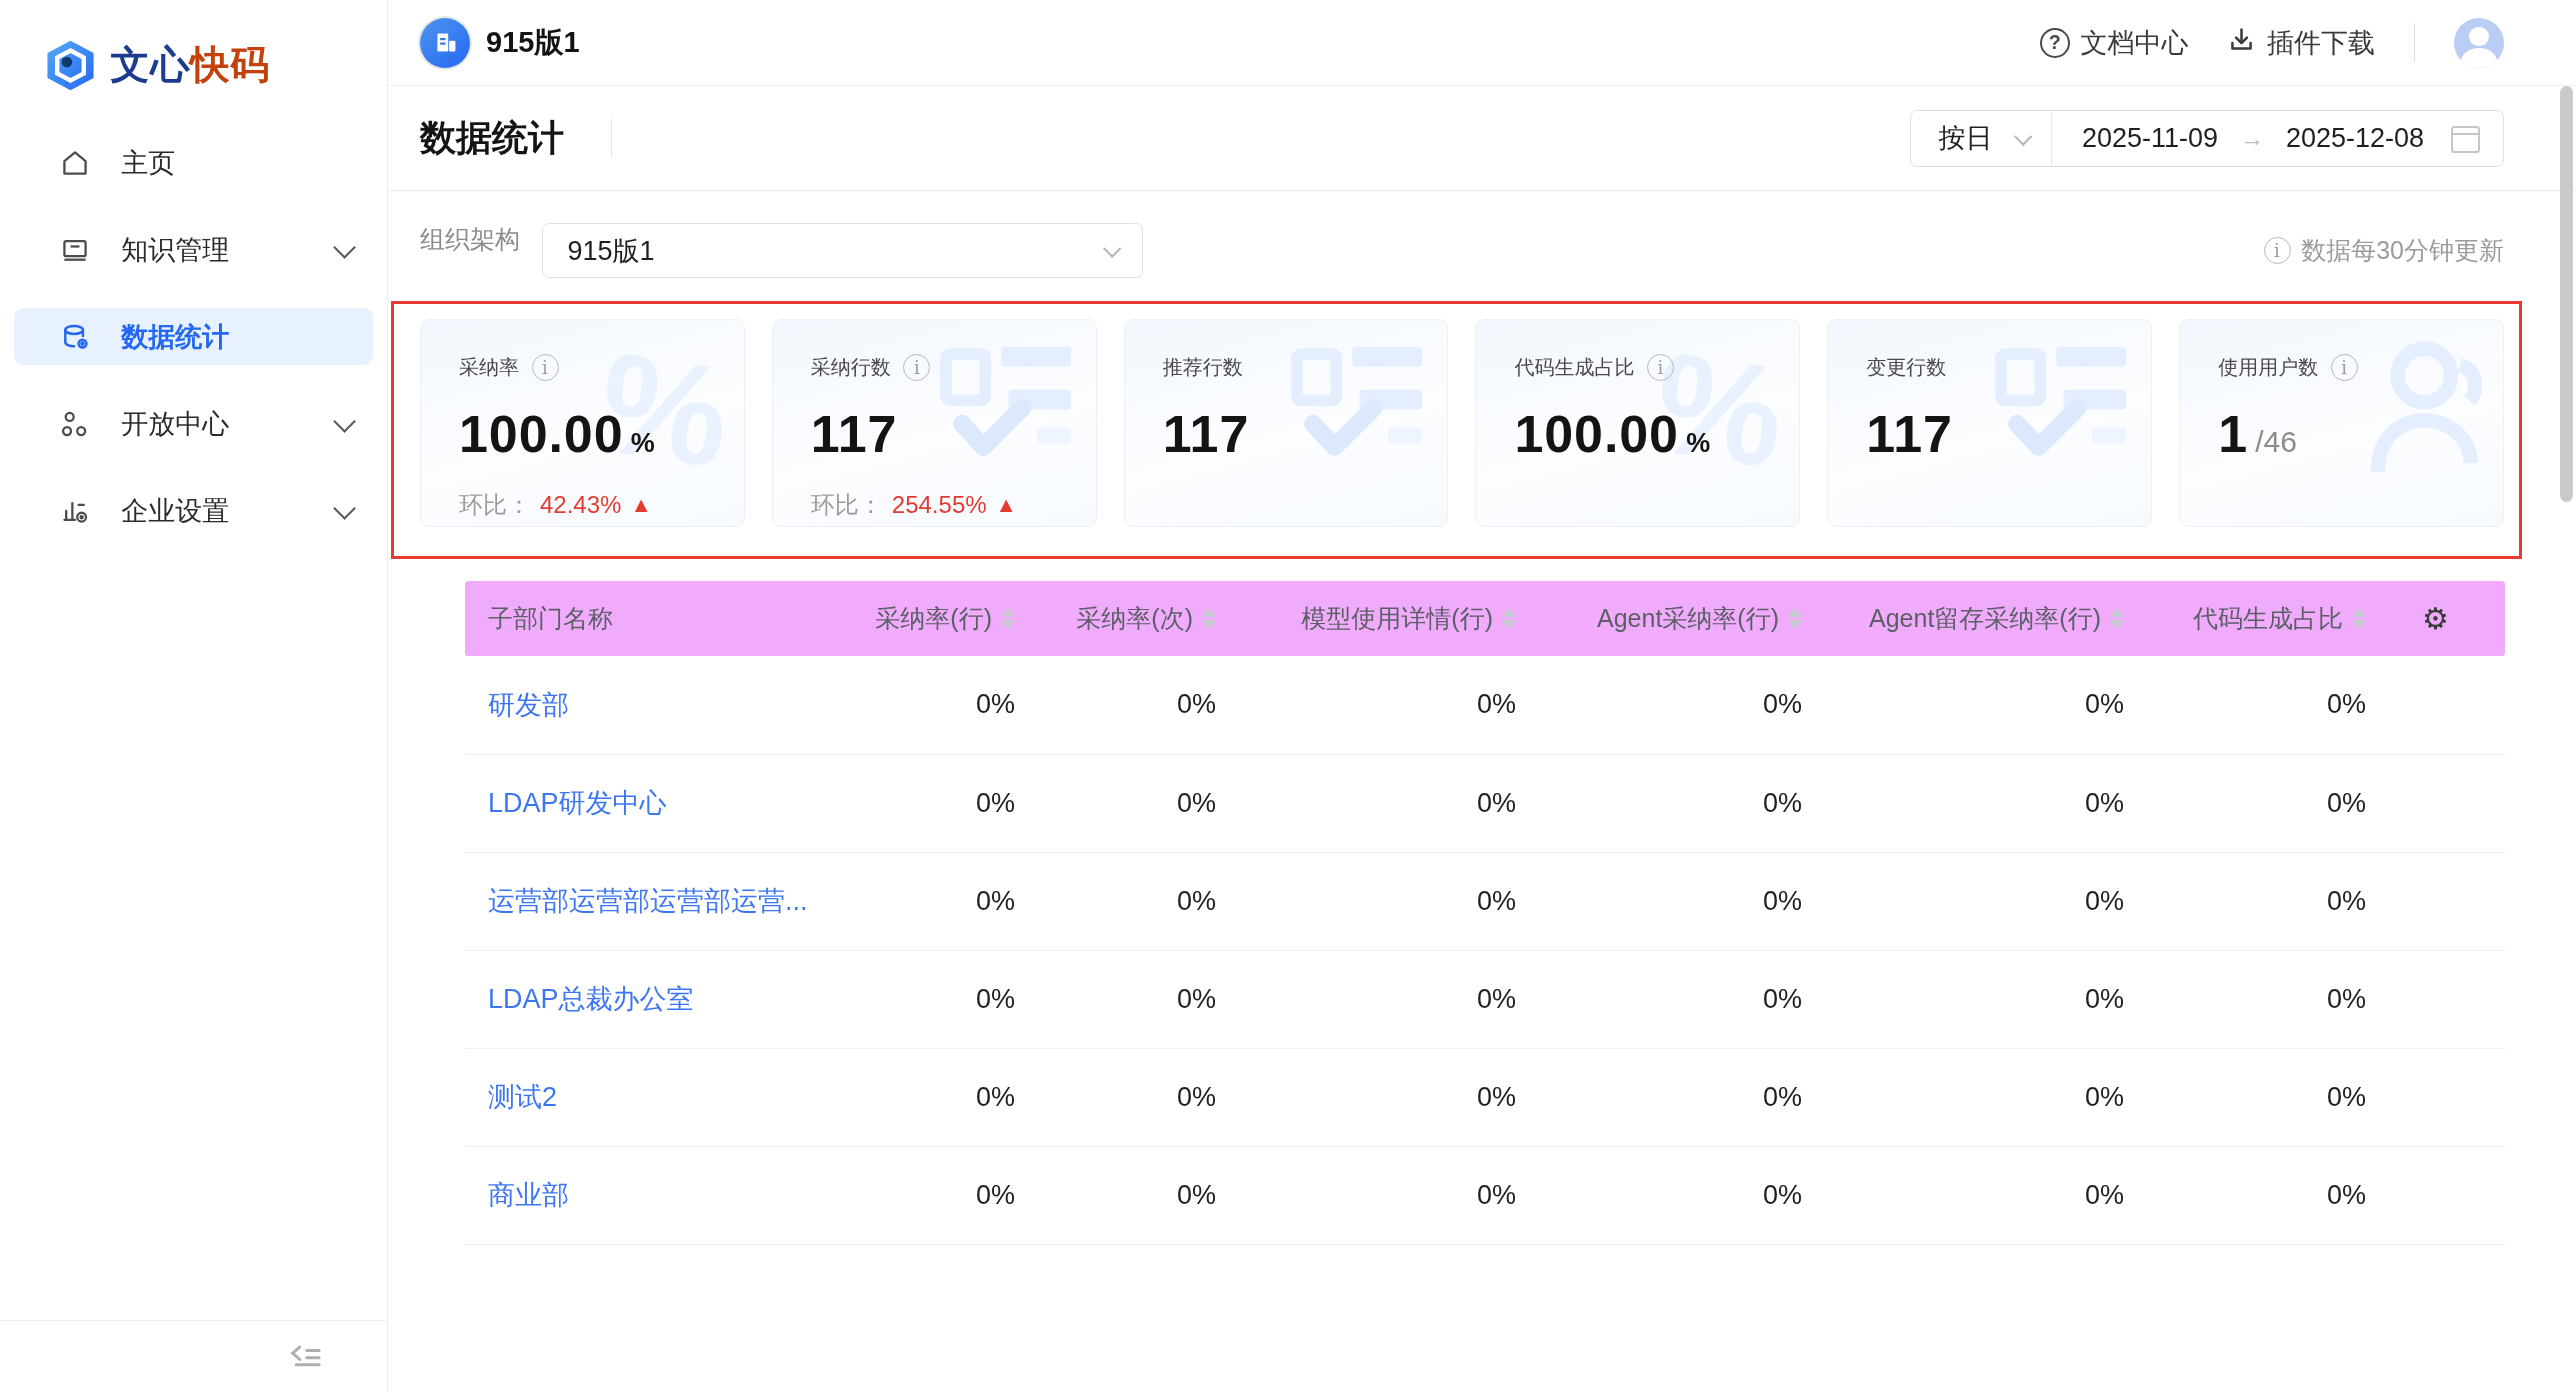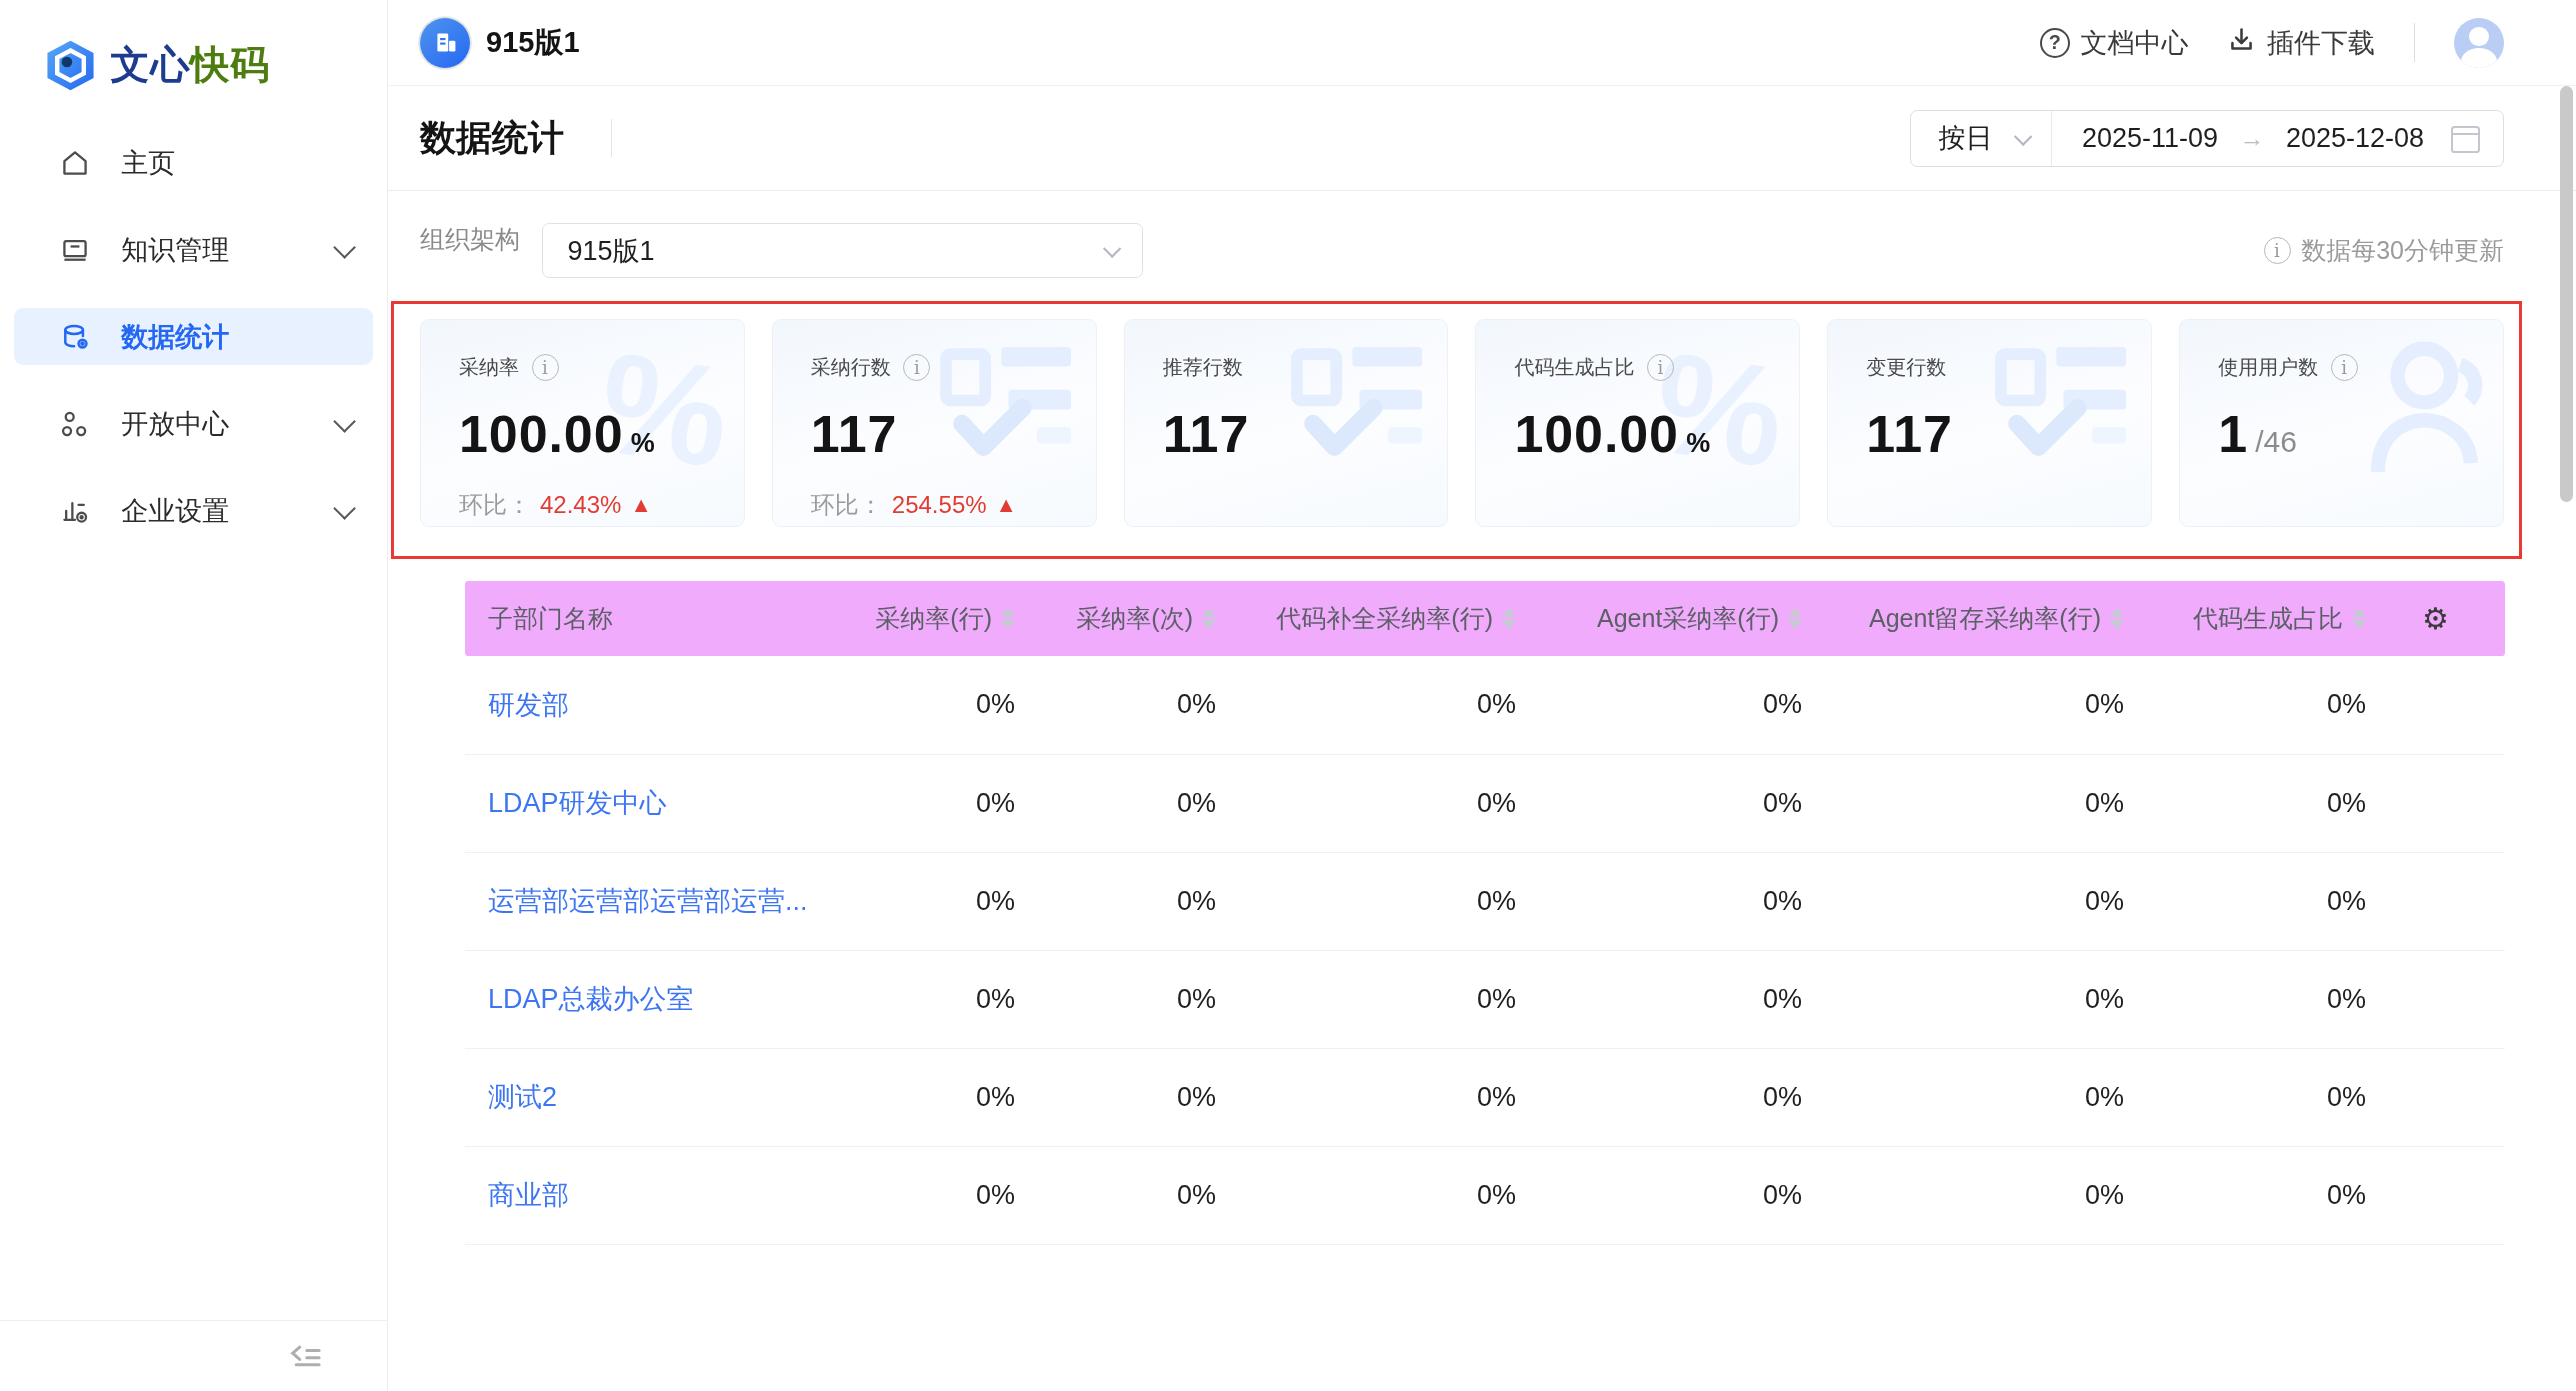--- a/index.html
+++ b/index.html
@@ -5,21 +5,21 @@
   * { margin:0; padding:0; box-sizing:border-box; }
   html,body { width:2576px; height:1392px; overflow:hidden; }
   body { font-family:"Liberation Sans","DejaVu Sans",sans-serif; background:#fff; color:#1f1f1f; }
   .app { position:relative; width:2576px; height:1392px; display:flex; }
 
   
   .sidebar { width:388px; height:100%; background:#fff; border-right:0.9px solid #ececec; position:relative; flex:none; }
   .logo { display:flex; align-items:center; gap:12.5px; padding:32px 0 0 43px; height:98px; }
   .logo-text { font-size:39px; font-weight:bold; letter-spacing:0.9px; }
   .logo-primary { color:#1d3c8f; }
-  .logo-secondary { color:#4d7c0f; font-weight:bold; }
+  .logo-secondary { color:#c2410c; font-weight:bold; }
   .nav { padding:36px 14.3px 0 14.3px; display:flex; flex-direction:column; gap:30px; }
   .nav-item { display:flex; align-items:center; height:57px; border-radius:9px; padding:0 23px 0 45px; cursor:pointer; }
   .nav-item .nav-icon { width:32px; height:32px; display:flex; align-items:center; justify-content:center; margin-right:30px; flex:none; }
   .nav-item .nav-label { font-size:27px; color:#2b2b2b; flex:1; }
   .nav-item.active { background:#e8f1ff; }
   .nav-item.active .nav-label { color:#2468f2; font-weight:bold; }
   .chevron-down { width:16px; height:16px; border-right:2.7px solid #595959; border-bottom:2.7px solid #595959; transform:rotate(45deg) translateY(-3.6px); flex:none; }
   .sidebar-footer { position:absolute; bottom:0; left:0; width:100%; height:72px; border-top:0.9px solid #efefef; display:flex; align-items:center; justify-content:flex-end; padding-right:64px; }
 
   
@@ -394,21 +394,21 @@
                   </span></th>
               <th><span class="th-inner">
                     <span>采纳率(行)</span>
                     <span class="sort"></span>
                   </span></th>
               <th><span class="th-inner">
                     <span>采纳率(次)</span>
                     <span class="sort"></span>
                   </span></th>
               <th><span class="th-inner">
-                    <span>代码补全采纳率(行)</span>
+                    <span>模型使用详情(行)</span>
                     <span class="sort"></span>
                   </span></th>
               <th><span class="th-inner">
                     <span>Agent采纳率(行)</span>
                     <span class="sort"></span>
                   </span></th>
               <th><span class="th-inner">
                     <span>Agent留存采纳率(行)</span>
                     <span class="sort"></span>
                   </span></th>

